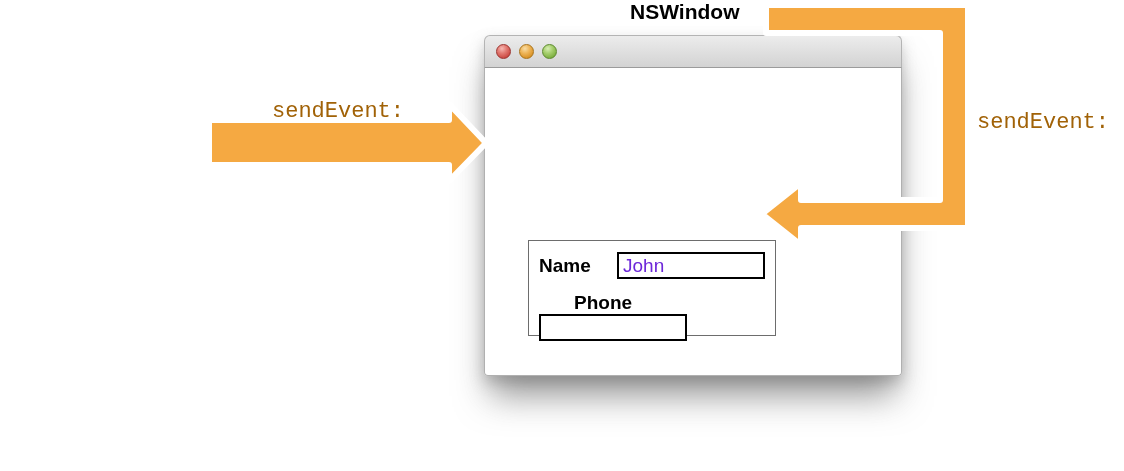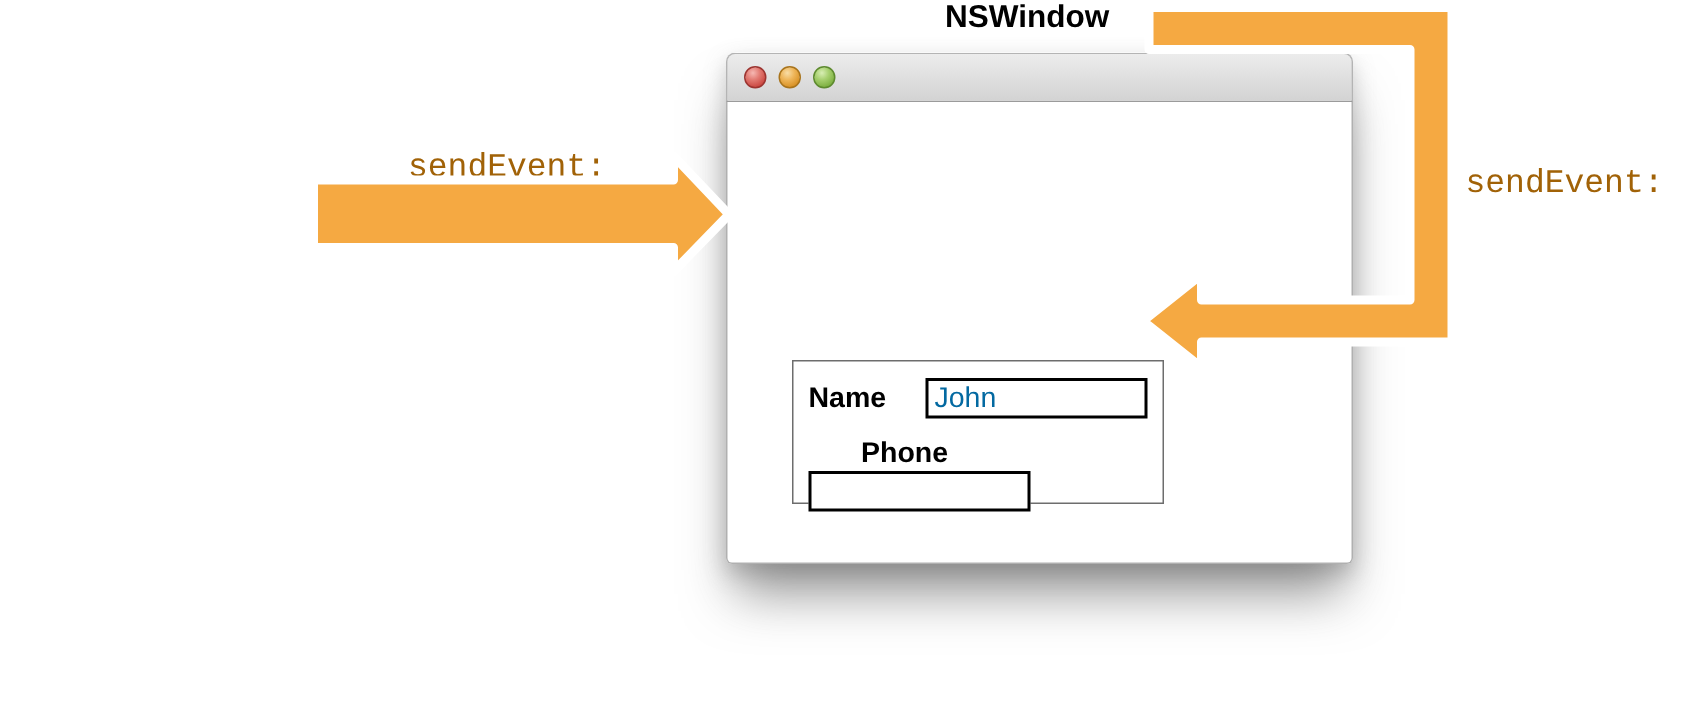--- a/index.html
+++ b/index.html
@@ -166,21 +166,21 @@
     border: 2px solid #000000;
     background: #ffffff;
     box-sizing: border-box;
     display: flex;
     align-items: center;
     padding-left: 4px;
   }
   .text-field-value {
     font-family: "Liberation Sans", sans-serif;
     font-size: 19px;
-    color: #0369a1;
+    color: #6d28d9;
     line-height: 1;
   }
 
   
   #arrow-layer {
     position: absolute;
     left: 0; top: 0;
     width: 1124px;
     height: 471px;
     pointer-events: none;

